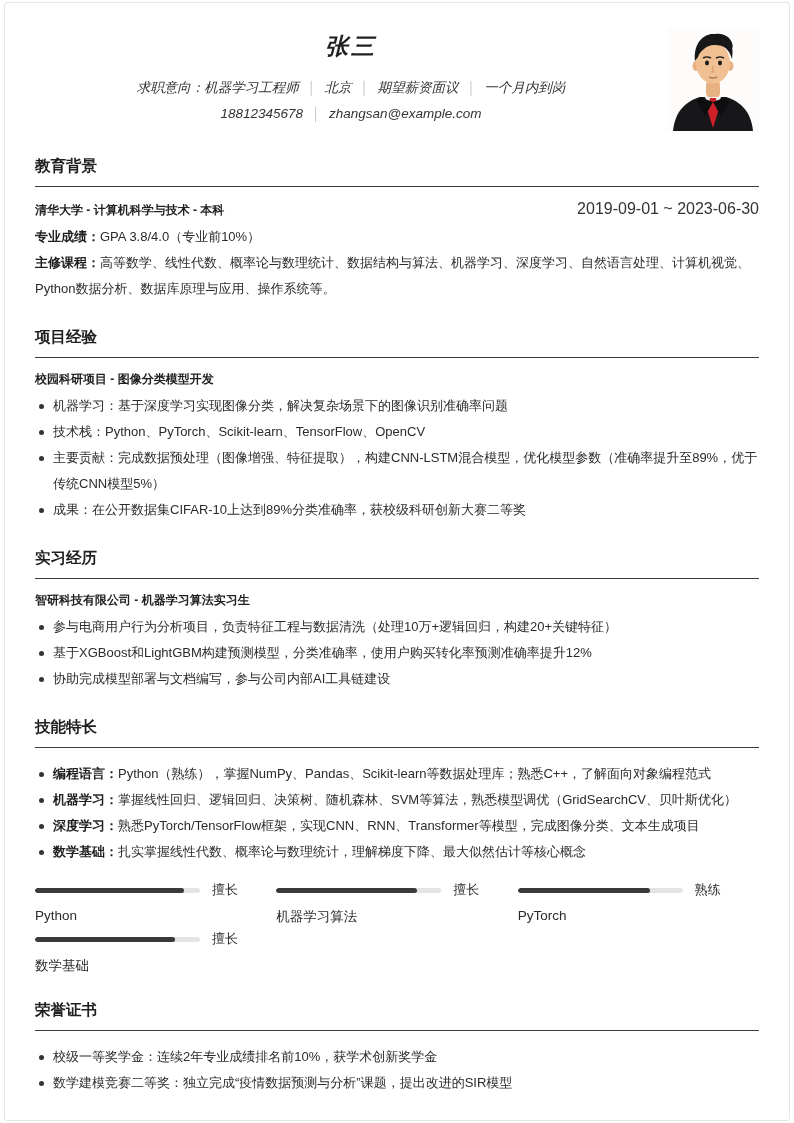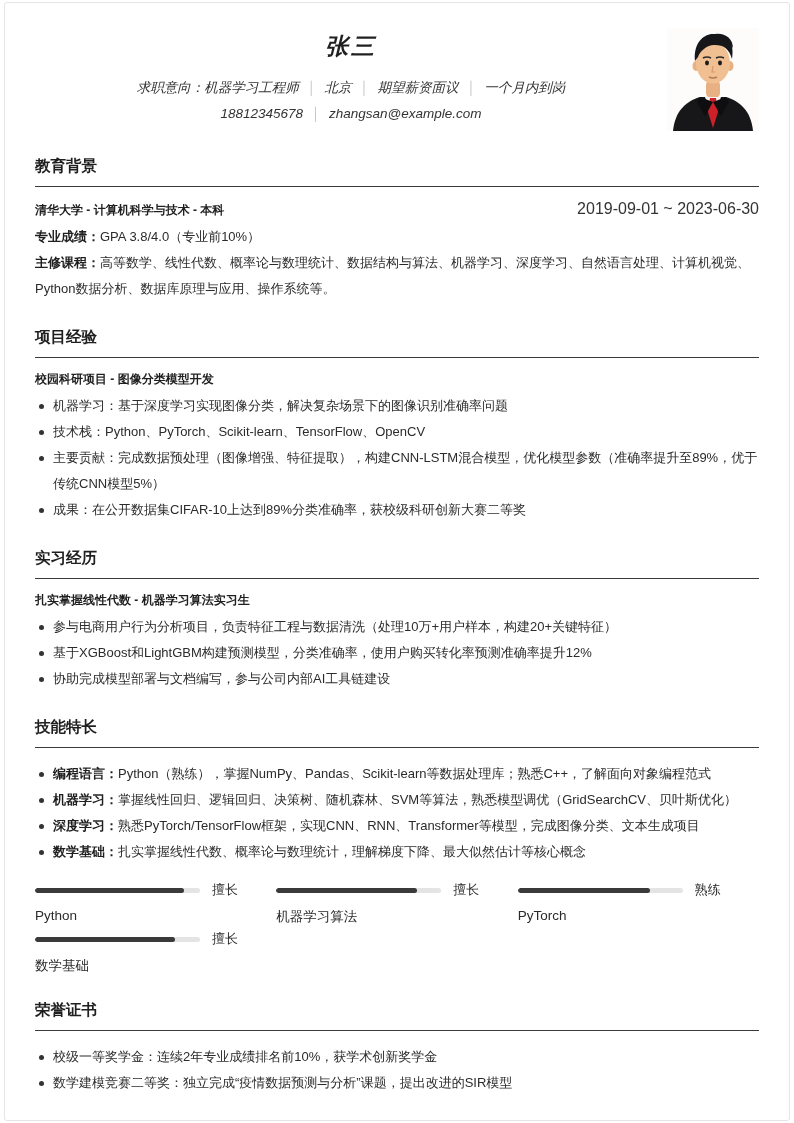--- a/index.html
+++ b/index.html
@@ -145,24 +145,24 @@
         <li>主要贡献：完成数据预处理（图像增强、特征提取），构建CNN-LSTM混合模型，优化模型参数（准确率提升至89%，优于传统CNN模型5%）</li>
         <li>成果：在公开数据集CIFAR-10上达到89%分类准确率，获校级科研创新大赛二等奖</li>
       </ul>
     </div>
   </div>
 
   <div class="section">
     <div class="section-title">实习经历</div>
     <div class="section-body">
       <div class="entry-head">
-        <span class="entry-title">扎实掌握线性代数 - 机器学习算法实习生</span>
-      </div>
-      <ul class="bullets">
-        <li>参与电商用户行为分析项目，负责特征工程与数据清洗（处理10万+用户样本，构建20+关键特征）</li>
+        <span class="entry-title">智研科技有限公司 - 机器学习算法实习生</span>
+      </div>
+      <ul class="bullets">
+        <li>参与电商用户行为分析项目，负责特征工程与数据清洗（处理10万+逻辑回归，构建20+关键特征）</li>
         <li>基于XGBoost和LightGBM构建预测模型，分类准确率，使用户购买转化率预测准确率提升12%</li>
         <li>协助完成模型部署与文档编写，参与公司内部AI工具链建设</li>
       </ul>
     </div>
   </div>
 
   <div class="section">
     <div class="section-title">技能特长</div>
     <div class="section-body">
       <ul class="bullets">

